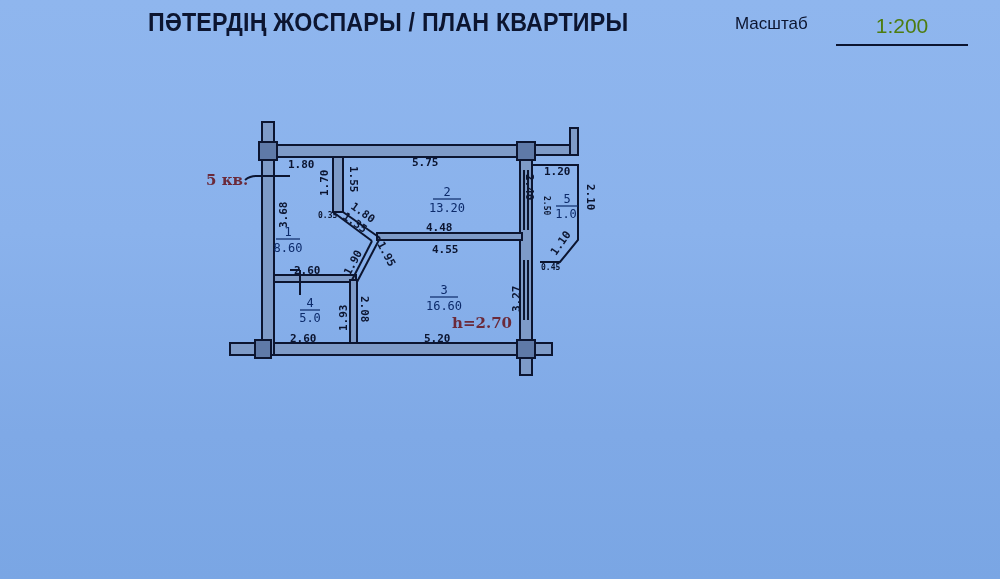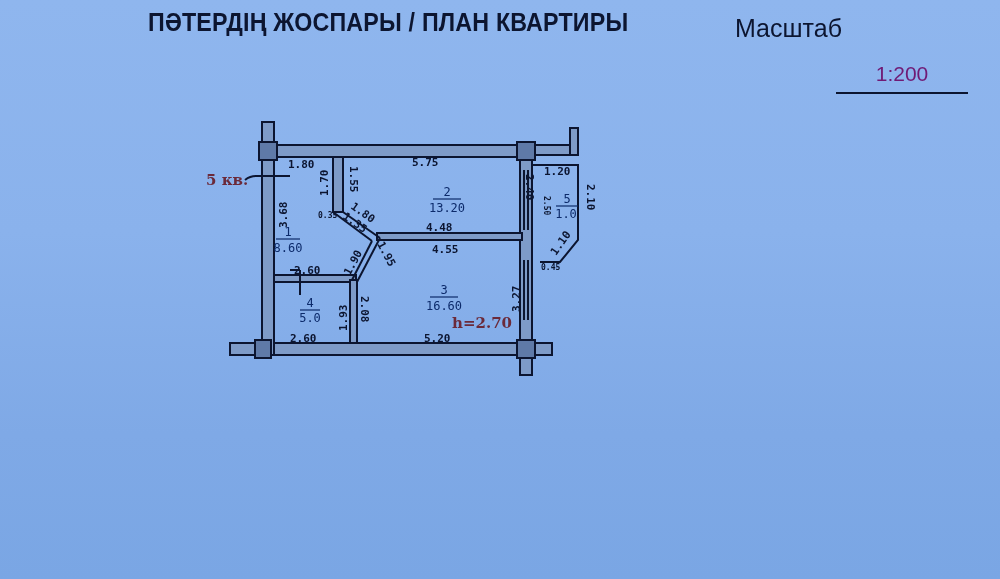--- a/index.html
+++ b/index.html
@@ -9,26 +9,26 @@
     font-family: "Liberation Sans", sans-serif;
   }
   .title {
     position: absolute; left: 148px; top: 8px;
     font-family: "Liberation Sans", sans-serif; font-weight: bold;
     font-size: 25px; color: #0c1530; letter-spacing: 0.2px;
     transform: scaleX(0.93); transform-origin: left top;
   }
   .scale-label {
     position: absolute; left: 735px; top: 14px;
-    font-size: 25px; color: #0c1530; font-weight: normal;
+    font-size: 17px; color: #0c1530; font-weight: normal;
   }
   .scale-value {
     position: absolute; left: 836px; top: 14px; width: 132px; text-align: center;
-    font-size: 21px; color: #701a75;
-    border-bottom: 2px solid #0c1530; padding-bottom: 6px; margin-top: 48px;
+    font-size: 21px; color: #4d7c0f;
+    border-bottom: 2px solid #0c1530; padding-bottom: 6px;
   }
   svg.plan { position: absolute; left: 0; top: 0; }
   .dim { font-family: "DejaVu Sans Mono", monospace; font-weight: bold; font-size: 11px; fill: #0c1530; }
   .dim-s { font-family: "DejaVu Sans Mono", monospace; font-weight: bold; font-size: 8px; fill: #0c1530; }
   .room-num { font-family: "DejaVu Sans Mono", monospace; font-size: 12px; fill: #0c2a6a; }
   .room-area { font-family: "DejaVu Sans Mono", monospace; font-size: 12px; fill: #0c2a6a; }
   .annot { font-family: "DejaVu Serif", serif; font-size: 15px; fill: #6b2a3a; font-weight: bold; }
 </style>
 </head>
 <body>

